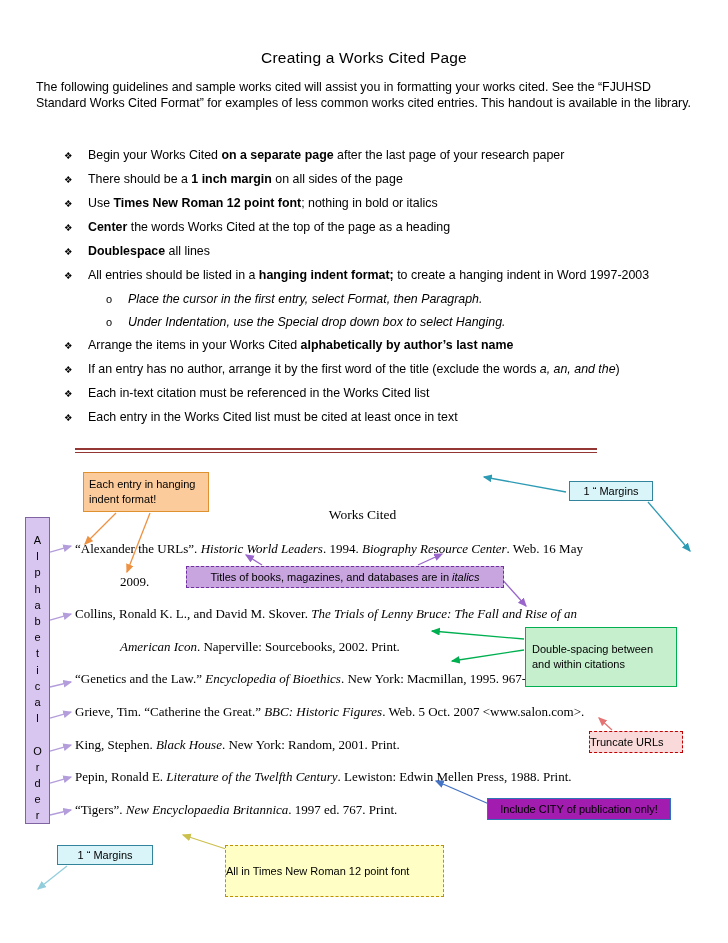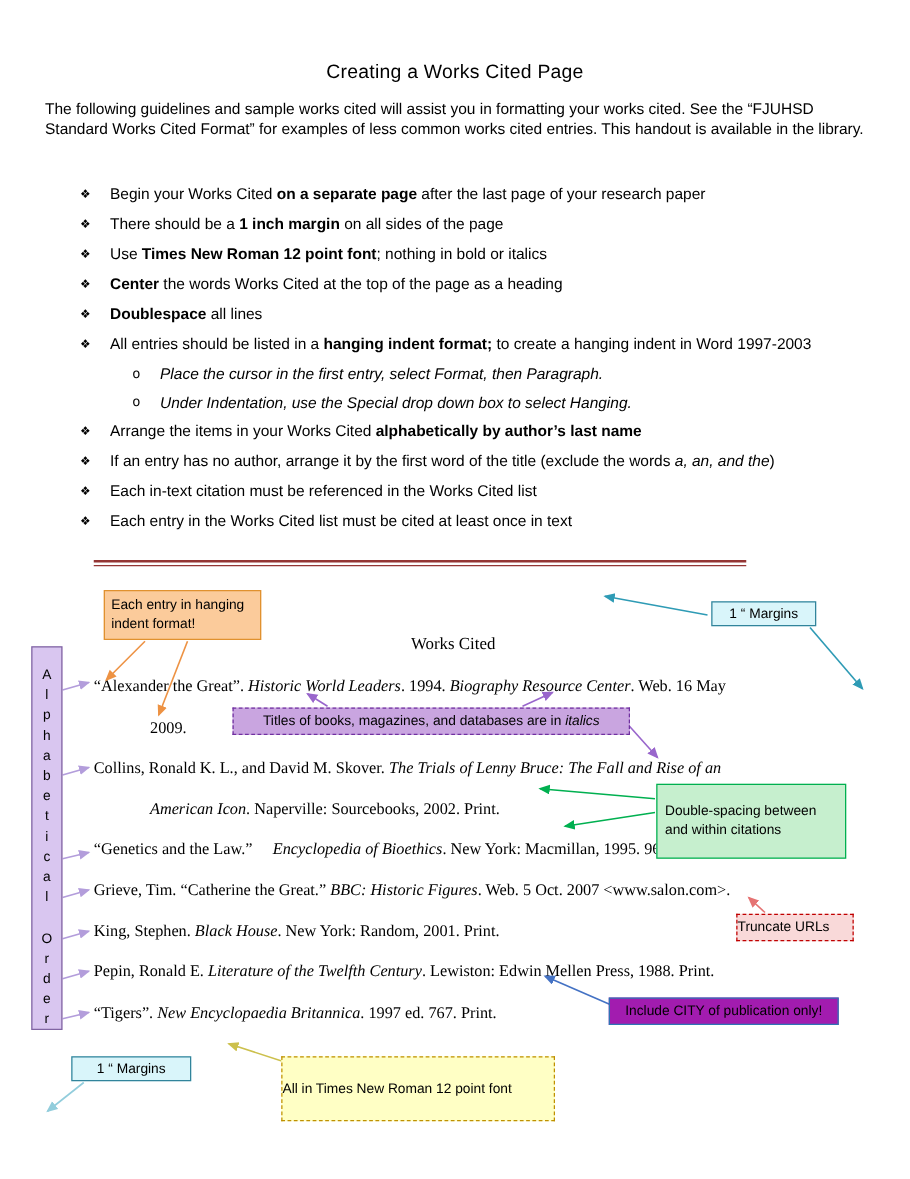--- a/index.html
+++ b/index.html
@@ -168,29 +168,29 @@
 
     <line x1="612" y1="730" x2="599" y2="718" stroke="#E57373" stroke-width="1.3" marker-end="url(#m-pink)"></line>
     <line x1="489" y1="804" x2="436" y2="781" stroke="#4472C4" stroke-width="1.3" marker-end="url(#m-blue)"></line>
     <line x1="67" y1="866" x2="38" y2="889" stroke="#92CDDC" stroke-width="1.3" marker-end="url(#m-lblue)"></line>
     <line x1="229" y1="850" x2="183" y2="835" stroke="#CCC04D" stroke-width="1.3" marker-end="url(#m-yellow)"></line>
   </svg>
 
   <div class="works-heading">Works Cited</div>
   <div class="citations" id="citations">
       <div class="citation">
-        <div class="cit-line first"><span>“Alexander the Great”. </span><span style="font-style: italic; margin-top: 15px;">Historic World Leaders</span><span>. 1994. </span><span style="font-style: italic;">Biography Resource Center</span><span>. Web. 16 May</span></div>
+        <div class="cit-line first"><span>“Alexander the URLs”. </span><span style="font-style: italic; margin-top: 15px;">Historic World Leaders</span><span>. 1994. </span><span style="font-style: italic;">Biography Resource Center</span><span>. Web. 16 May</span></div>
         <div class="cit-line"><span>2009.</span></div>
       </div>
       <div class="citation">
         <div class="cit-line first"><span>Collins, Ronald K. L., and David M. Skover. </span><span style="font-style: italic;">The Trials of Lenny Bruce: The Fall and Rise of an</span></div>
         <div class="cit-line"><span style="font-style: italic;">American Icon</span><span>. Naperville: Sourcebooks, 2002. Print.</span></div>
       </div>
       <div class="citation">
-        <div class="cit-line first"><span>“Genetics and the Law.” </span><span style="font-style: italic; margin-left: 13px;">Encyclopedia of Bioethics</span><span>. New York: Macmillan, 1995. 967-976. Print.</span></div>
+        <div class="cit-line first"><span>“Genetics and the Law.” </span><span style="font-style: italic;">Encyclopedia of Bioethics</span><span>. New York: Macmillan, 1995. 967-976. Print.</span></div>
       </div>
       <div class="citation">
         <div class="cit-line first"><span>Grieve, Tim. “Catherine the Great.” </span><span style="font-style: italic;">BBC: Historic Figures</span><span>. Web. 5 Oct. 2007 &lt;www.salon.com&gt;.</span></div>
       </div>
       <div class="citation">
         <div class="cit-line first"><span>King, Stephen. </span><span style="font-style: italic; text-align: right;">Black House</span><span>. New York: Random, 2001. Print.</span></div>
       </div>
       <div class="citation">
         <div class="cit-line first"><span>Pepin, Ronald E. </span><span style="font-style: italic;">Literature of the Twelfth Century</span><span>. Lewiston: Edwin Mellen Press, 1988. Print.</span></div>
       </div>

